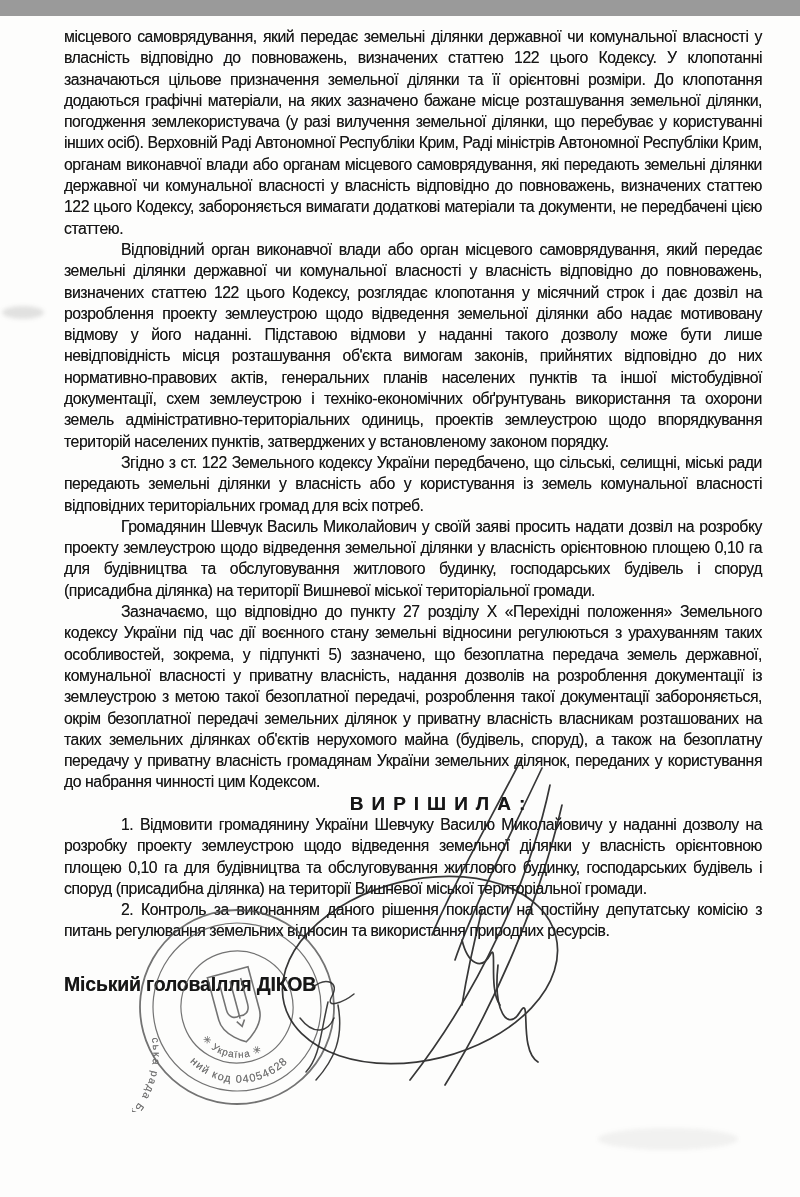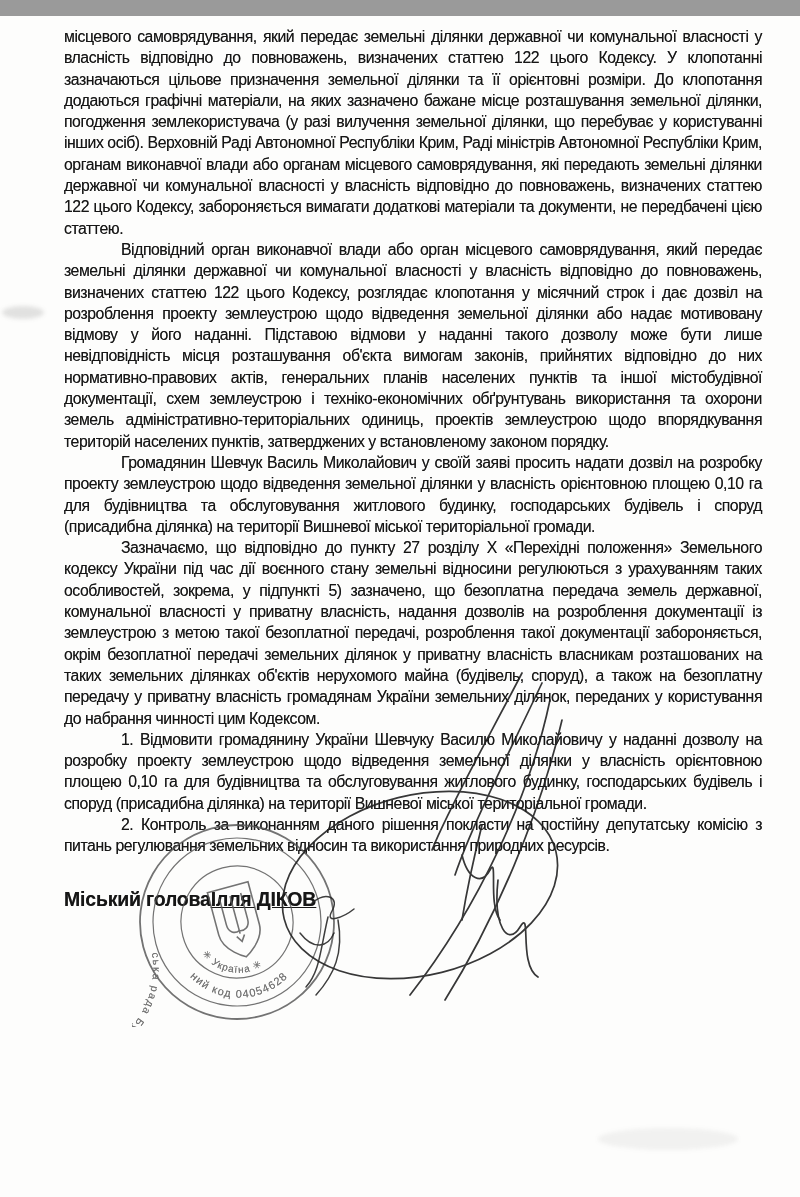--- a/index.html
+++ b/index.html
@@ -38,21 +38,21 @@
   }
   .sig-row{
     display:flex;
     justify-content:flex-start;
     align-items:flex-start;
     font-weight:700;
     font-size:19.5px;
     letter-spacing:-0.2px;
     padding-top:14px;
   }
-  .sig-row .mayor-name{padding-right:26px;text-decoration:underline;}
+  .sig-row .mayor-name{padding-right:26px;}
   .approvals{
     position:absolute;
     left:-18px;top:52px;
     font-size:12.5px;
     font-weight:700;
     line-height:19px;
     letter-spacing:-0.2px;
     white-space:nowrap;
   }
   .approvals .gap{display:inline-block;width:6px;}
@@ -78,23 +78,25 @@
 </head>
 <body>
 
 <div class="page">
   <div class="smudge a"></div>
   <div class="smudge b"></div>
 
   <div class="text-flow">
     <p class="cont">місцевого самоврядування, який передає земельні ділянки державної чи комунальної власності у власність відповідно до повноважень, визначених статтею 122 цього Кодексу. У клопотанні зазначаються цільове призначення земельної ділянки та її орієнтовні розміри. До клопотання додаються графічні матеріали, на яких зазначено бажане місце розташування земельної ділянки, погодження землекористувача (у разі вилучення земельної ділянки, що перебуває у користуванні інших осіб). Верховній Раді Автономної Республіки Крим, Раді міністрів Автономної Республіки Крим, органам виконавчої влади або органам місцевого самоврядування, які передають земельні ділянки державної чи комунальної власності у власність відповідно до повноважень, визначених статтею 122 цього Кодексу, забороняється вимагати додаткові матеріали та документи, не передбачені цією статтею.</p>
     <p>Відповідний орган виконавчої влади або орган місцевого самоврядування, який передає земельні ділянки державної чи комунальної власності у власність відповідно до повноважень, визначених статтею 122 цього Кодексу, розглядає клопотання у місячний строк і дає дозвіл на розроблення проекту землеустрою щодо відведення земельної ділянки або надає мотивовану відмову у його наданні. Підставою відмови у наданні такого дозволу може бути лише невідповідність місця розташування об'єкта вимогам законів, прийнятих відповідно до них нормативно-правових актів, генеральних планів населених пунктів та іншої містобудівної документації, схем землеустрою і техніко-економічних обґрунтувань використання та охорони земель адміністративно-територіальних одиниць, проектів землеустрою щодо впорядкування територій населених пунктів, затверджених у встановленому законом порядку.</p>
+    <p>Згідно з ст. 122 Земельного кодексу України передбачено, що сільські, селищні, міські ради передають земельні ділянки у власність або у користування із земель комунальної власності відповідних територіальних громад для всіх потреб.</p>
     <p>Громадянин Шевчук Василь Миколайович у своїй заяві просить надати дозвіл на розробку проекту землеустрою щодо відведення земельної ділянки у власність орієнтовною площею 0,10 га для будівництва та обслуговування житлового будинку, господарських будівель і споруд (присадибна ділянка) на території Вишневої міської територіальної громади.</p>
     <p>Зазначаємо, що відповідно до пункту 27 розділу X «Перехідні положення» Земельного кодексу України під час дії воєнного стану земельні відносини регулюються з урахуванням таких особливостей, зокрема, у підпункті 5) зазначено, що безоплатна передача земель державної, комунальної власності у приватну власність, надання дозволів на розроблення документації із землеустрою з метою такої безоплатної передачі, розроблення такої документації забороняється, окрім безоплатної передачі земельних ділянок у приватну власність власникам розташованих на таких земельних ділянках об'єктів нерухомого майна (будівель, споруд), а також на безоплатну передачу у приватну власність громадянам України земельних ділянок, переданих у користування до набрання чинності цим Кодексом.</p>
 
+    <p class="decision-heading">ВИРІШИЛА:</p>
 
     <p>1. Відмовити громадянину України Шевчуку Василю Миколайовичу у наданні дозволу на розробку проекту землеустрою щодо відведення земельної ділянки у власність орієнтовною площею 0,10 га для будівництва та обслуговування житлового будинку, господарських будівель і споруд (присадибна ділянка) на території Вишневої міської територіальної громади.</p>
     <p>2. Контроль за виконанням даного рішення покласти на постійну депутатську комісію з питань регулювання земельних відносин та використання природних ресурсів.</p>
 
     <div class="sig-block">
 
       <svg class="stamp-svg" viewBox="-105 -105 210 210" aria-hidden="true">
         <defs>
           <path id="ringPath" d="M -90,0 A 90,90 0 1 1 -90,-0.05"></path>
           <path id="codePath" d="M -68,8 A 68,68 0 0 0 68,8"></path>

